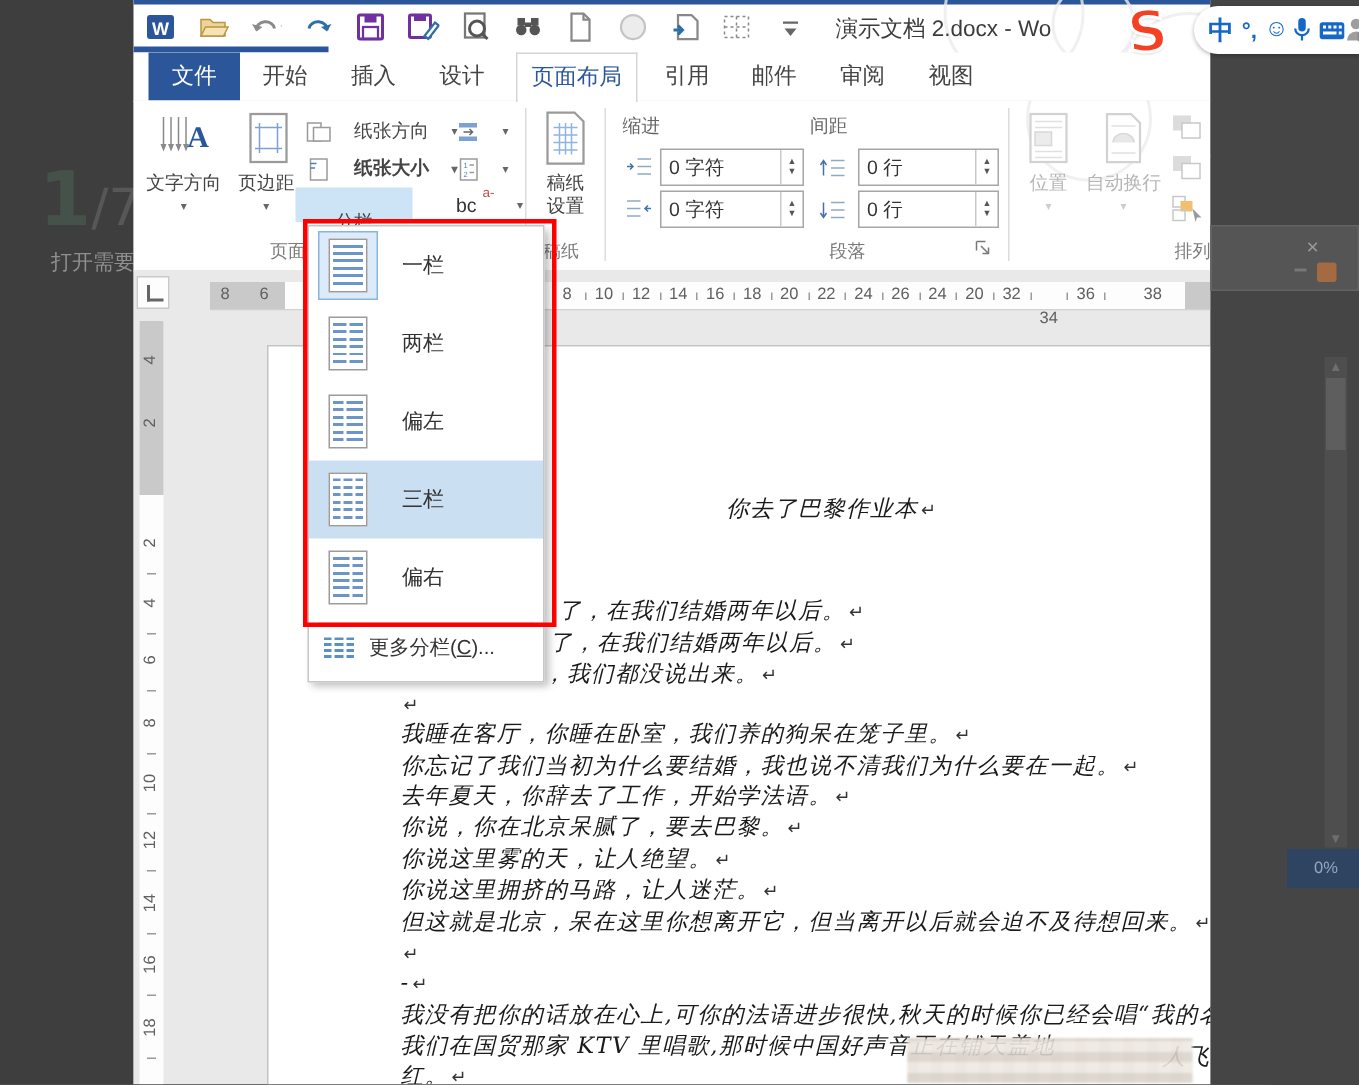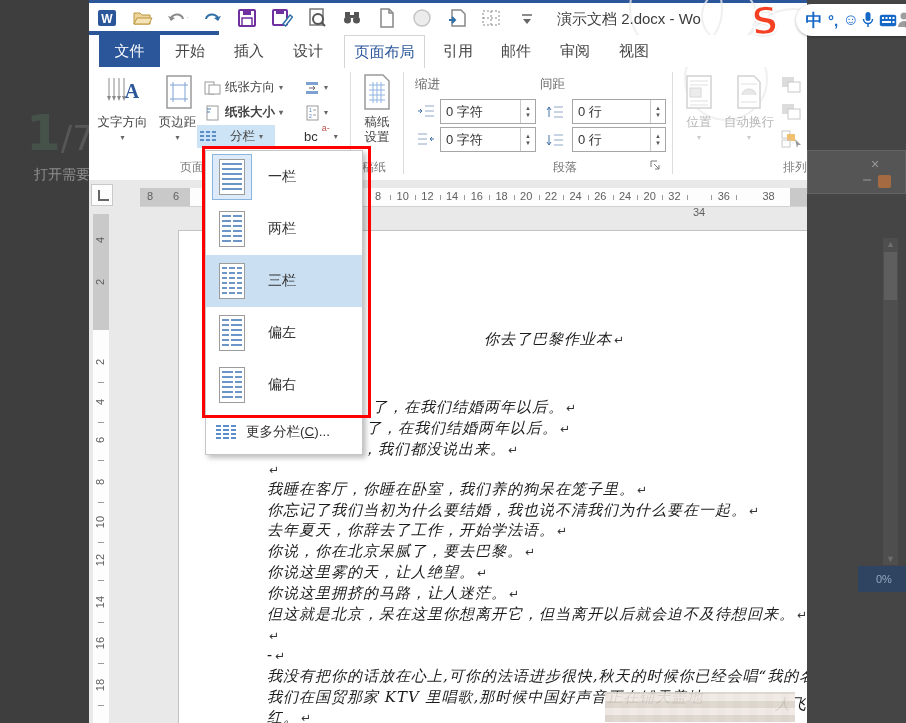--- a/index.html
+++ b/index.html
@@ -29,21 +29,21 @@
 
   
   #ribbon{position:absolute;left:0;top:67px;width:100%;height:113px;background:#fff;border-bottom:1px solid #d8d8d8;overflow:hidden;}
   .vsep{position:absolute;top:5px;height:102px;border-left:1px solid #dcdcdc;}
   .bigbtn{position:absolute;top:3px;height:100px;text-align:center;font-size:12.5px;color:#444;}
   .bigbtn .bicon{margin:3px auto 0;width:36px;height:38px;display:flex;align-items:center;justify-content:center;}
   .bigbtn .blabel{margin-top:4px;line-height:15px;}
   .bigbtn .barrow{color:#666;font-size:8px;margin-top:3px;}
   .bigbtn.disabled{color:#b6b6b6;}
   .bigbtn.disabled .barrow{color:#cdcdcd;}
-  .smallbtn{position:absolute;height:23px;display:flex;align-items:center;gap:4px;font-size:12.5px;color:#444;padding:0 3px;}
+  .smallbtn{position:absolute;height:23px;display:flex;align-items:center;gap:15px;font-size:12.5px;color:#444;padding:0 3px;}
   .smallbtn .sarrow{color:#666;font-size:8px;}
   .smallbtn.pressed{background:#cde4f6;}
   .glabel{position:absolute;top:92px;font-size:12px;color:#7a7a7a;white-space:nowrap;}
   .pgroup-label{position:absolute;top:9px;font-size:12.5px;color:#666;}
   .spin{position:absolute;width:96px;height:25px;border:1px solid #a6a6a6;background:#fff;box-sizing:border-box;font-size:13px;color:#333;line-height:23px;padding-left:5px;}
   .spin .ud{position:absolute;right:0;top:0;width:14px;height:100%;border-left:1px solid #c9c9c9;display:flex;flex-direction:column;align-items:center;justify-content:center;font-size:6px;color:#555;line-height:7px;}
   .picon{position:absolute;width:18px;height:16px;}
   .launcher{position:absolute;width:12px;height:12px;}
 
   
@@ -257,21 +257,21 @@
       </div>
       <div class="smallbtn" style="left:112px;top:34px;font-weight:bold;">
         <svg width="17" height="16">
             <rect x="3" y="1" width="11" height="14" fill="#fff" stroke="#9a9a9a"></rect>
             <line x1="3" y1="4" x2="7" y2="4" stroke="#4a7dbb"></line>
             <line x1="3" y1="7" x2="6" y2="7" stroke="#4a7dbb"></line>
           </svg>
         <span>纸张大小</span>
           <span class="sarrow">▾</span>
       </div>
-      <div class="smallbtn pressed" style="left:108px;top:58px;width:72px;">
+      <div class="smallbtn pressed" style="left:108px;top:58px;width:72px;flex-direction:column;">
         <span class="more-ic" style="width:16px;height:12px;">
             <span class="col"></span>
             <span class="col"></span>
             <span class="col"></span>
           </span>
         <span>分栏</span>
           <span class="sarrow">▾</span>
       </div>
       <div class="smallbtn" style="left:212px;top:9px;">
         <svg width="16" height="16">
@@ -529,38 +529,38 @@
         </div>
         <div class="mi">
           <div class="iconwrap">
             <div class="colpage">
               <div class="col" style="flex-grow: 100; flex-basis: 0px;"></div>
               <div class="col" style="flex-grow: 100; flex-basis: 0px;"></div>
             </div>
           </div>
           <span class="mlabel">两栏</span>
         </div>
+        <div class="mi">
+          <div class="iconwrap">
+            <div class="colpage">
+              <div class="col" style="flex-grow: 38; flex-basis: 0px;"></div>
+              <div class="col" style="flex-grow: 62; flex-basis: 0px;"></div>
+            </div>
+          </div>
+          <span class="mlabel">偏左</span>
+        </div>
         <div class="mi hl">
           <div class="iconwrap">
             <div class="colpage">
               <div class="col" style="flex-grow: 100; flex-basis: 0px;"></div>
               <div class="col" style="flex-grow: 100; flex-basis: 0px;"></div>
               <div class="col" style="flex-grow: 100; flex-basis: 0px;"></div>
             </div>
           </div>
           <span class="mlabel">三栏</span>
-        </div>
-        <div class="mi">
-          <div class="iconwrap">
-            <div class="colpage">
-              <div class="col" style="flex-grow: 38; flex-basis: 0px;"></div>
-              <div class="col" style="flex-grow: 62; flex-basis: 0px;"></div>
-            </div>
-          </div>
-          <span class="mlabel">偏左</span>
         </div>
         <div class="mi">
           <div class="iconwrap">
             <div class="colpage">
               <div class="col" style="flex-grow: 62; flex-basis: 0px;"></div>
               <div class="col" style="flex-grow: 38; flex-basis: 0px;"></div>
             </div>
           </div>
           <span class="mlabel">偏右</span>
         </div>

